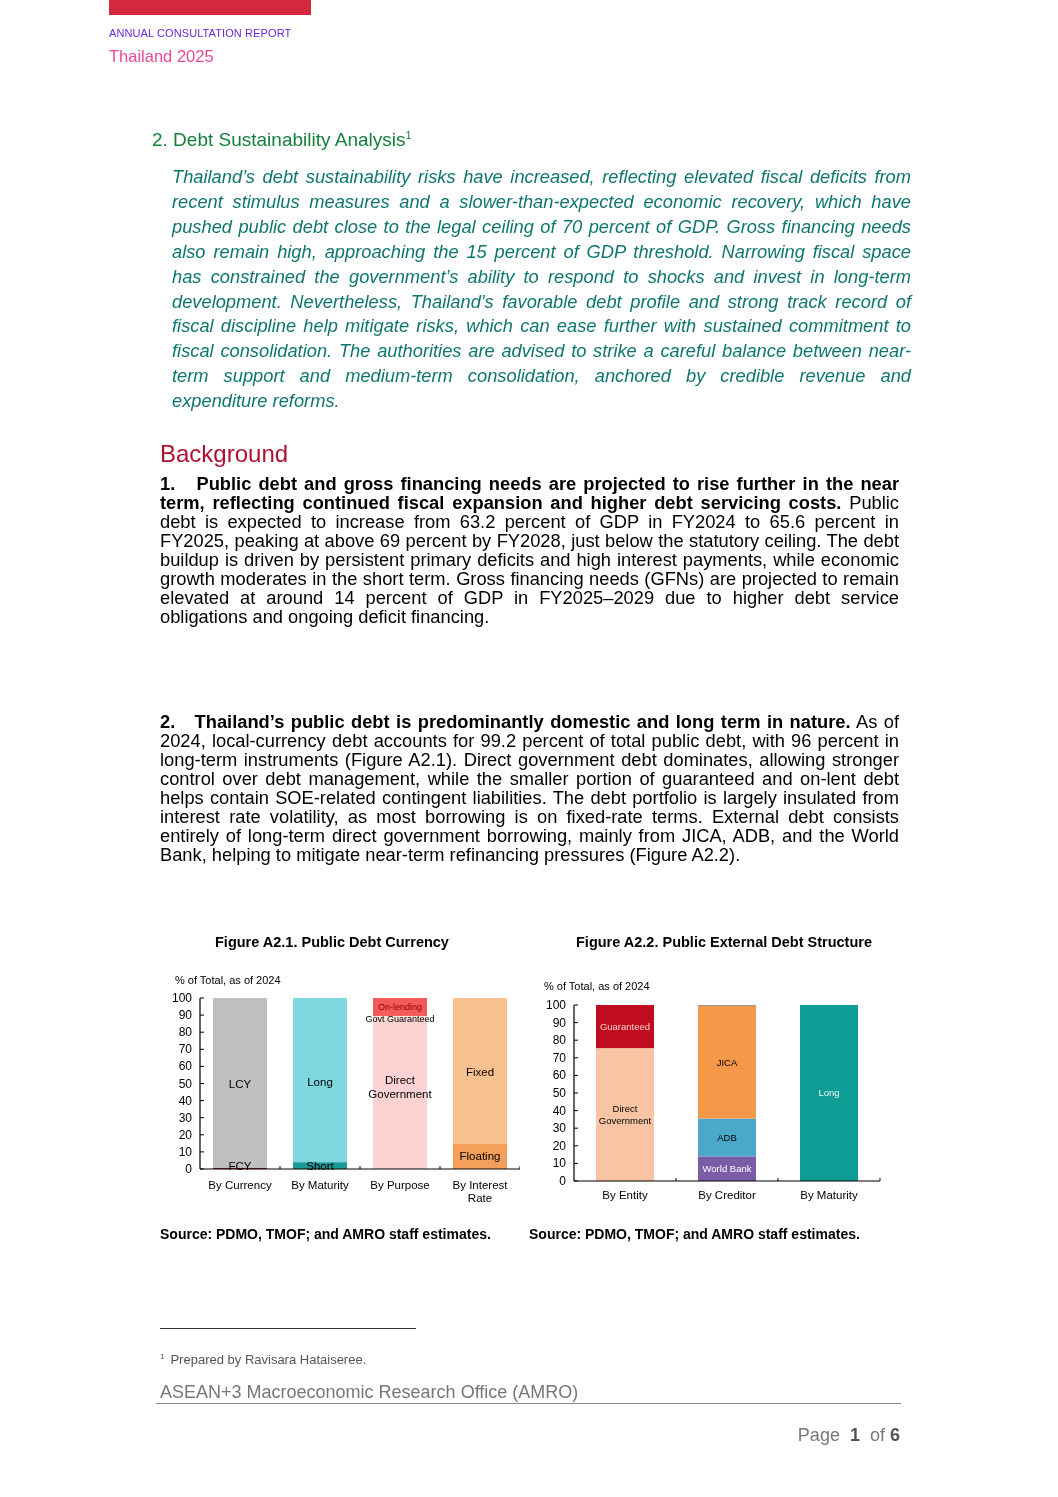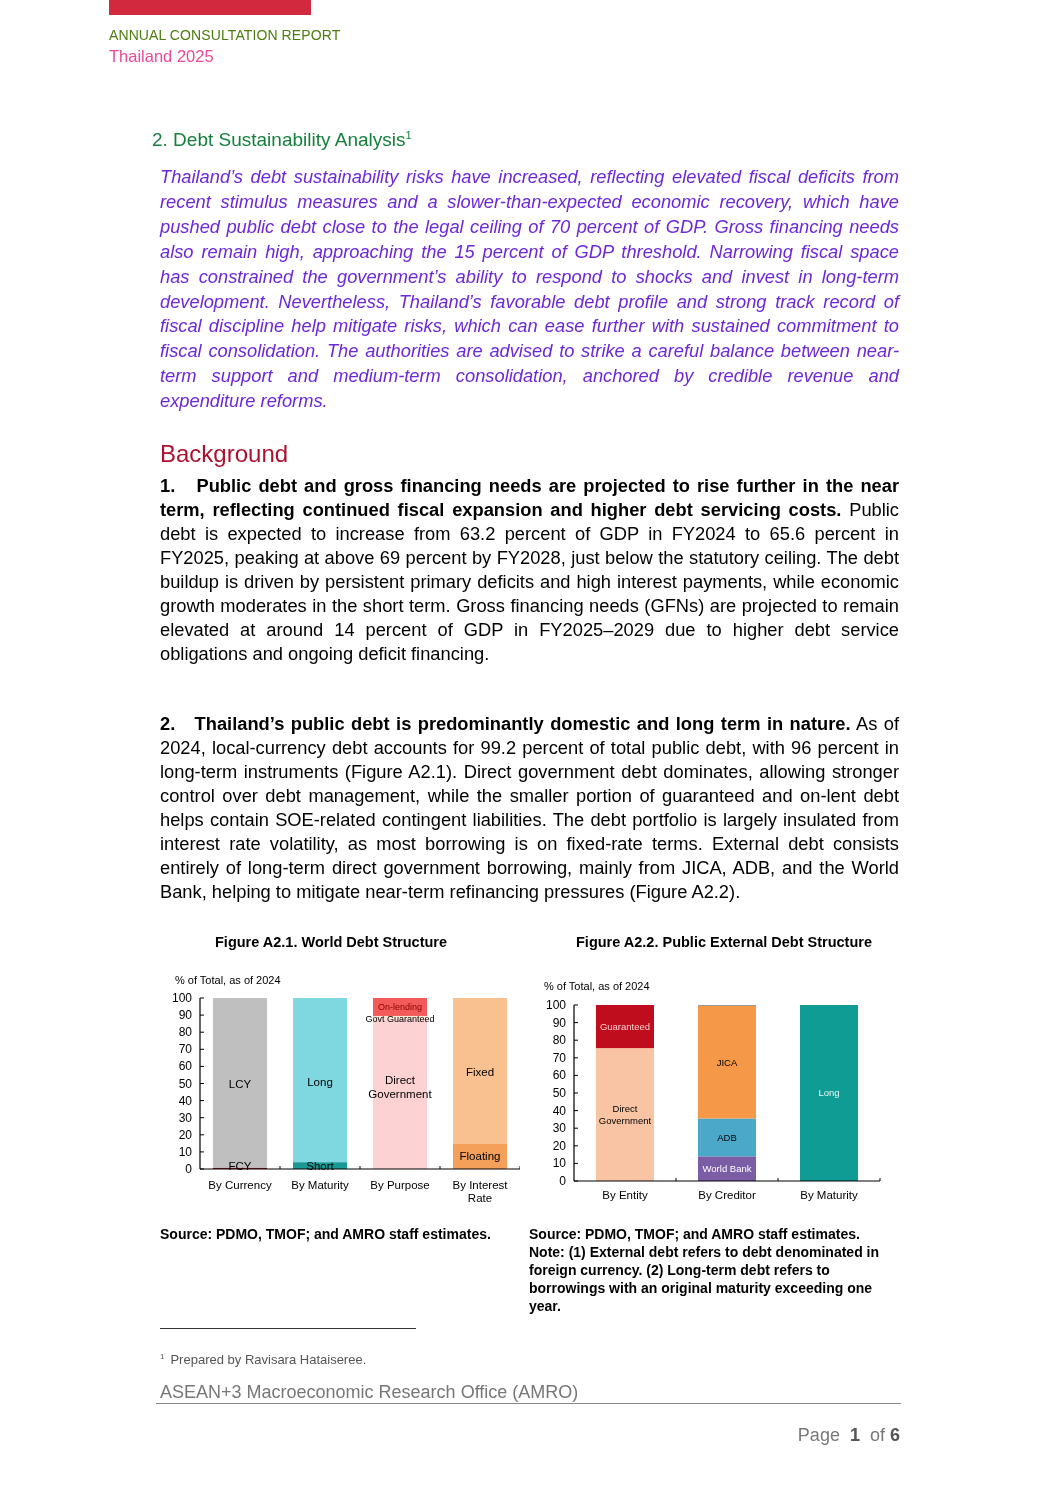--- a/index.html
+++ b/index.html
@@ -1,24 +1,24 @@
 <!DOCTYPE html>
 <html><head>
 <meta charset="utf-8">
 <style>
   html, body { margin: 0; padding: 0; background: #ffffff; }
   body { width: 1058px; height: 1497px; position: relative; overflow: hidden; font-family: "Liberation Sans", sans-serif; color: #000; }
   .top-bar { position: absolute; left: 109px; top: 0; width: 202px; height: 15px; background: #d2293f; }
-  .hdr1 { position: absolute; left: 109px; top: 27px; font-size: 14px; color: #4d7c0f; letter-spacing: 0.1px; }
+  .hdr1 { position: absolute; left: 109px; top: 27px; font-size: 11px; color: #6d28d9; letter-spacing: 0.1px; }
   .hdr2 { position: absolute; left: 109px; top: 47px; font-size: 16.5px; color: #ec4899; }
   .sec-title { position: absolute; left: 152px; top: 129px; font-size: 19px; color: #15803d; }
   .sec-title sup { font-size: 11px; vertical-align: super; line-height: 0; }
-  .abstract { position: absolute; left: 160px; top: 165px; width: 739px; font-size: 18.3px; line-height: 24.9px; color: #6d28d9; font-style: italic; text-align: justify; }
+  .abstract { position: absolute; left: 172px; top: 165px; width: 739px; font-size: 18.3px; line-height: 24.9px; color: #0f766e; font-style: italic; text-align: justify; }
   .subhead { position: absolute; left: 160px; top: 440px; font-size: 24px; color: #b0102f; }
-  .para { position: absolute; left: 160px; width: 739px; font-size: 18.3px; line-height: 24px; text-align: justify; }
+  .para { position: absolute; left: 160px; width: 739px; font-size: 18.3px; line-height: 19px; text-align: justify; }
   .para b { font-weight: bold; }
   .p1 { top: 474px; }
   .p2 { top: 712px; }
   .fig-title { position: absolute; font-size: 14.5px; font-weight: bold; top: 934px; }
   .fig1-title { left: 215px; }
   .fig2-title { left: 576px; }
   .chart { position: absolute; }
   .chart1 { left: 160px; top: 968px; width: 360px; height: 240px; }
   .chart2 { left: 530px; top: 975px; width: 360px; height: 235px; }
   .chart svg text { font-family: "Liberation Sans", sans-serif; }
@@ -43,21 +43,21 @@
 <div class="sec-title"><span>2. Debt Sustainability Analysis</span><sup>1</sup></div>
 
 <div class="abstract">Thailand’s debt sustainability risks have increased, reflecting elevated fiscal deficits from recent stimulus measures and a slower-than-expected economic recovery, which have pushed public debt close to the legal ceiling of 70 percent of GDP. Gross financing needs also remain high, approaching the 15 percent of GDP threshold. Narrowing fiscal space has constrained the government’s ability to respond to shocks and invest in long-term development. Nevertheless, Thailand’s favorable debt profile and strong track record of fiscal discipline help mitigate risks, which can ease further with sustained commitment to fiscal consolidation. The authorities are advised to strike a careful balance between near-term support and medium-term consolidation, anchored by credible revenue and expenditure reforms.</div>
 
 <div class="subhead">Background</div>
 
 <div class="para p1"><b>1.&nbsp;&nbsp;&nbsp;Public debt and gross financing needs are projected to rise further in the near term, reflecting continued fiscal expansion and higher debt servicing costs.</b><span> Public debt is expected to increase from 63.2 percent of GDP in FY2024 to 65.6 percent in FY2025, peaking at above 69 percent by FY2028, just below the statutory ceiling. The debt buildup is driven by persistent primary deficits and high interest payments, while economic growth moderates in the short term. Gross financing needs (GFNs) are projected to remain elevated at around 14 percent of GDP in FY2025–2029 due to higher debt service obligations and ongoing deficit financing.</span></div>
 
 <div class="para p2"><b>2.&nbsp;&nbsp;&nbsp;Thailand’s public debt is predominantly domestic and long term in nature.</b><span> As of 2024, local-currency debt accounts for 99.2 percent of total public debt, with 96 percent in long-term instruments (Figure A2.1). Direct government debt dominates, allowing stronger control over debt management, while the smaller portion of guaranteed and on-lent debt helps contain SOE-related contingent liabilities. The debt portfolio is largely insulated from interest rate volatility, as most borrowing is on fixed-rate terms. External debt consists entirely of long-term direct government borrowing, mainly from JICA, ADB, and the World Bank, helping to mitigate near-term refinancing pressures (Figure A2.2).</span></div>
 
-<div class="fig-title fig1-title">Figure A2.1. World Debt Structure</div>
+<div class="fig-title fig1-title">Figure A2.1. Public Debt Currency</div>
 <div class="fig-title fig2-title">Figure A2.2. Public External Debt Structure</div>
 
 <div class="chart chart1">
   <svg id="chart1" width="360" height="240">
       <text x="15" y="16" font-size="11" fill="#000">% of Total, as of 2024</text>
       <rect x="53" y="199.632" width="54" height="1.367999999999995" fill="#8b1a1a"></rect>
       <rect x="53" y="30" width="54" height="169.632" fill="#bfbfbf"></rect>
       <text x="80" y="201.875" font-size="11.5" text-anchor="middle" fill="#000">FCY</text>
       <text x="80" y="119.525" font-size="11.5" text-anchor="middle" fill="#000">LCY</text>
       <text x="80" y="221" font-size="11.5" text-anchor="middle" fill="#000">By Currency</text>
@@ -156,21 +156,20 @@
       <line x1="44" y1="47.599999999999994" x2="48" y2="47.599999999999994" stroke="#000" stroke-width="1"></line>
       <text x="36" y="51.599999999999994" font-size="12" text-anchor="end" fill="#000">90</text>
       <line x1="44" y1="30" x2="48" y2="30" stroke="#000" stroke-width="1"></line>
       <text x="36" y="34" font-size="12" text-anchor="end" fill="#000">100</text>
     </svg>
 </div>
 
 <div class="src src1">Source: PDMO, TMOF; and AMRO staff estimates.</div>
 <div class="src src2">
   <div>Source: PDMO, TMOF; and AMRO staff estimates.</div>
-  <div>Note: (1) External debt refers to debt denominated in foreign currency. (2) Long-term debt refers to borrowings with an original maturity exceeding one year.</div>
 </div>
 
 <div class="fn-rule"></div>
 <div class="footnote"><sup>1</sup><span>Prepared by Ravisara Hataiseree.</span></div>
 
 <div class="foot-rule"></div>
 <div class="foot-left">ASEAN+3 Macroeconomic Research Office (AMRO)</div>
 <div class="foot-right"><span>Page</span>&nbsp;&nbsp;<b>1</b>&nbsp;&nbsp;<span>of</span>&nbsp;<b>6</b></div>
 
 </body></html>

